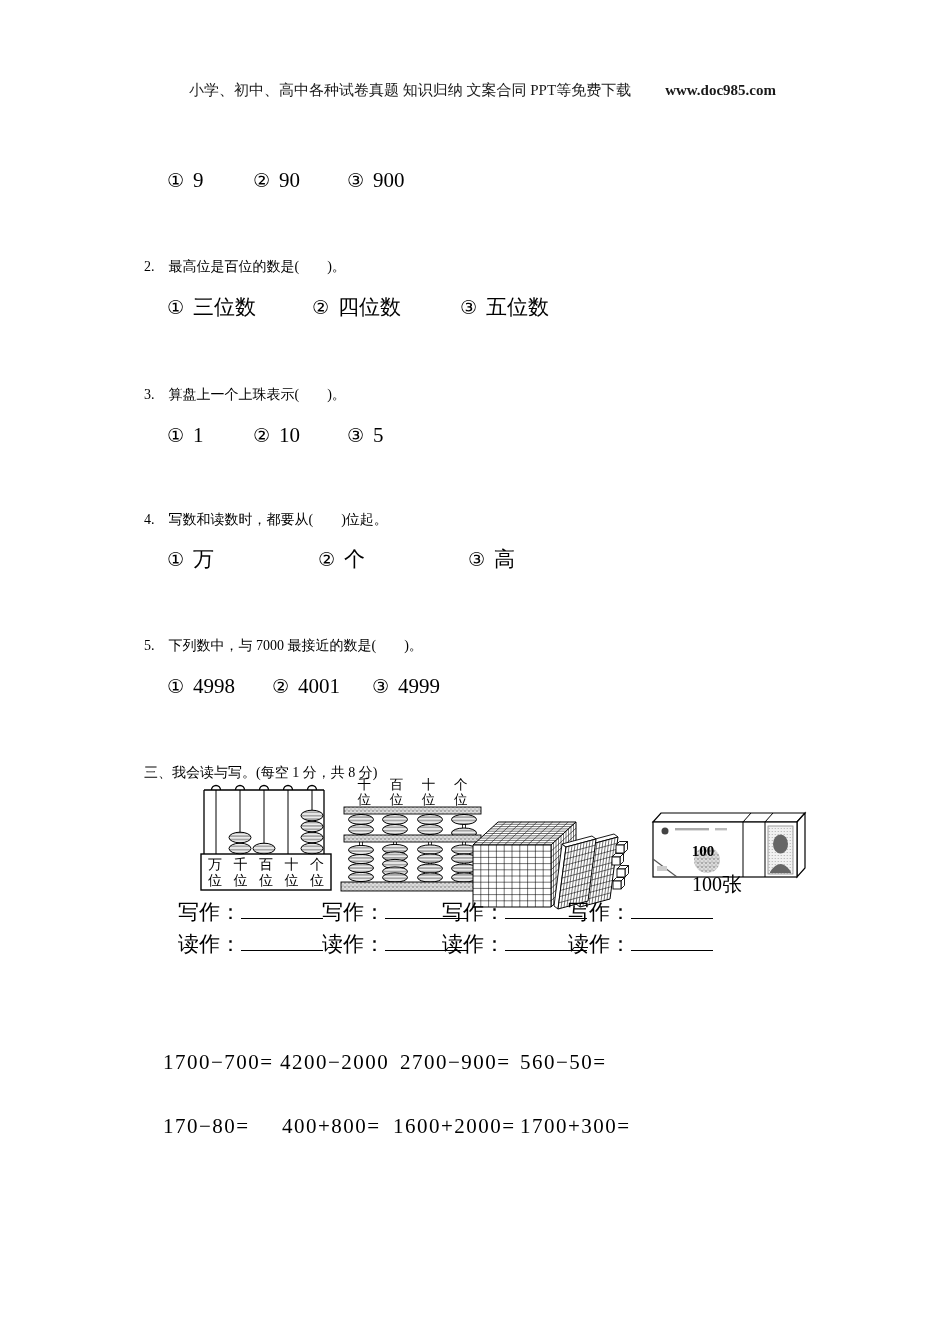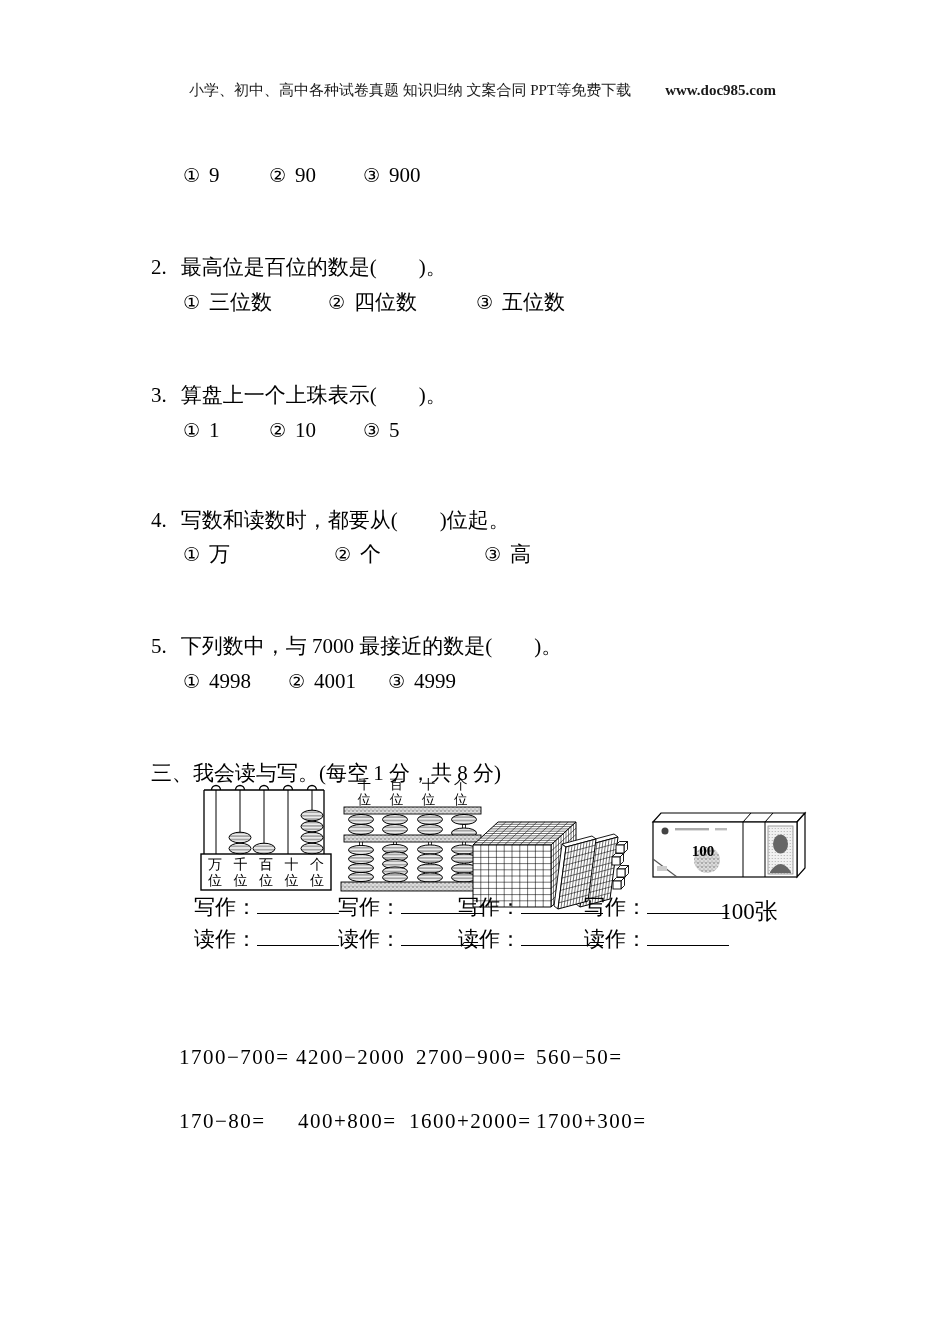--- a/index.html
+++ b/index.html
@@ -1,31 +1,31 @@
 <!DOCTYPE html>
 <html><head>
 <meta charset="utf-8">
 <style>
   html,body{margin:0;padding:0;background:#fff;}
   .page{position:relative;width:950px;height:1344px;background:#fff;color:#000;
         font-family:"Liberation Serif","DejaVu Sans",serif;overflow:hidden;}
   .header{position:absolute;top:64px;left:0;width:100%;text-align:center;
           font-size:15px;color:#1a1a1a;white-space:pre;}
   .header .url{font-weight:bold;margin-left:34px;}
-  .line{position:absolute;left:16px;right:0;height:26px;font-size:21px;line-height:22px;white-space:pre;}
-  .qline{position:absolute;left:130px;font-size:21px;line-height:26px;white-space:pre;}
+  .line{position:absolute;left:0;right:0;height:26px;font-size:21px;line-height:33px;white-space:pre;}
+  .qline{position:absolute;left:130px;font-size:14px;line-height:26px;white-space:pre;}
   .qnum{display:inline-block;margin-right:14px;}
   .opt{position:absolute;top:0;white-space:pre;}
   .opt .cnum{margin-right:9px;font-family:"DejaVu Sans",sans-serif;font-size:19px;}
   .eq{position:absolute;top:0;letter-spacing:1.5px;}
   .cell{position:absolute;top:0;}
   .blank{display:inline-block;width:82px;height:16px;border-bottom:1.3px solid #000;}
   .figwrap{position:absolute;}
-  .moneycount{position:absolute;left:664px;top:874px;width:170px;text-align:center;
-              font-size:23px;line-height:20px;margin-top:28px;}
+  .moneycount{position:absolute;left:632px;top:874px;width:170px;text-align:center;
+              font-size:20px;line-height:20px;}
   svg{display:block;}
   svg text{font-family:"Liberation Serif","DejaVu Sans",serif;fill:#000;}
 </style>
 </head>
 <body>
 
 <svg width="0" height="0" style="position:absolute" aria-hidden="true">
   <defs>
     <pattern id="speck" width="4" height="4" patternUnits="userSpaceOnUse">
       <rect width="4" height="4" fill="#dcdcdc"></rect>

